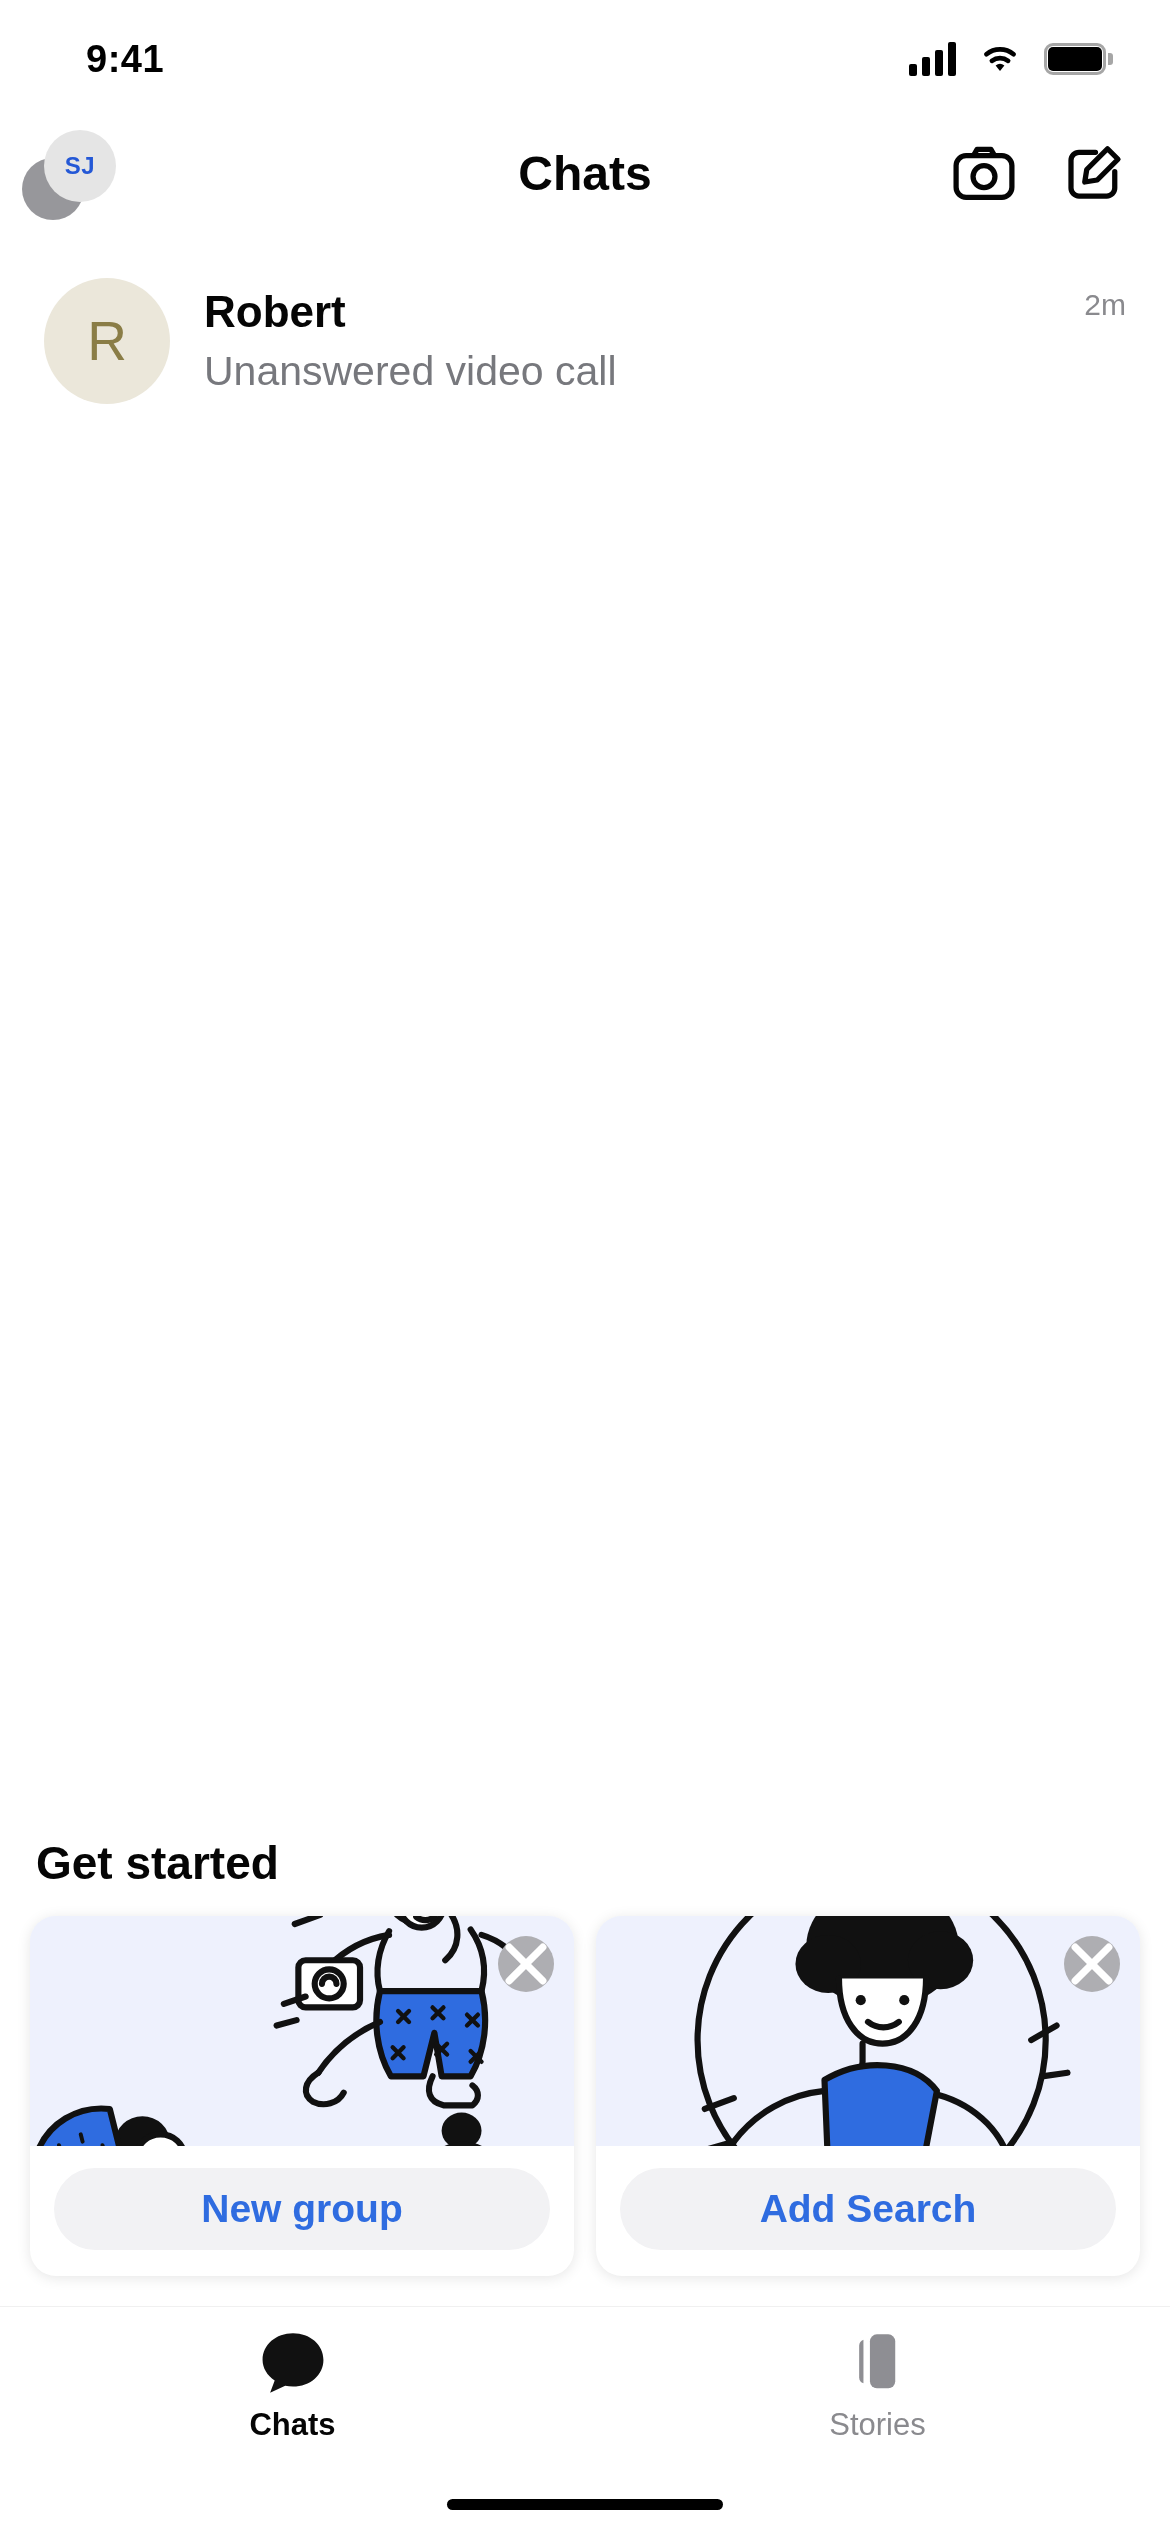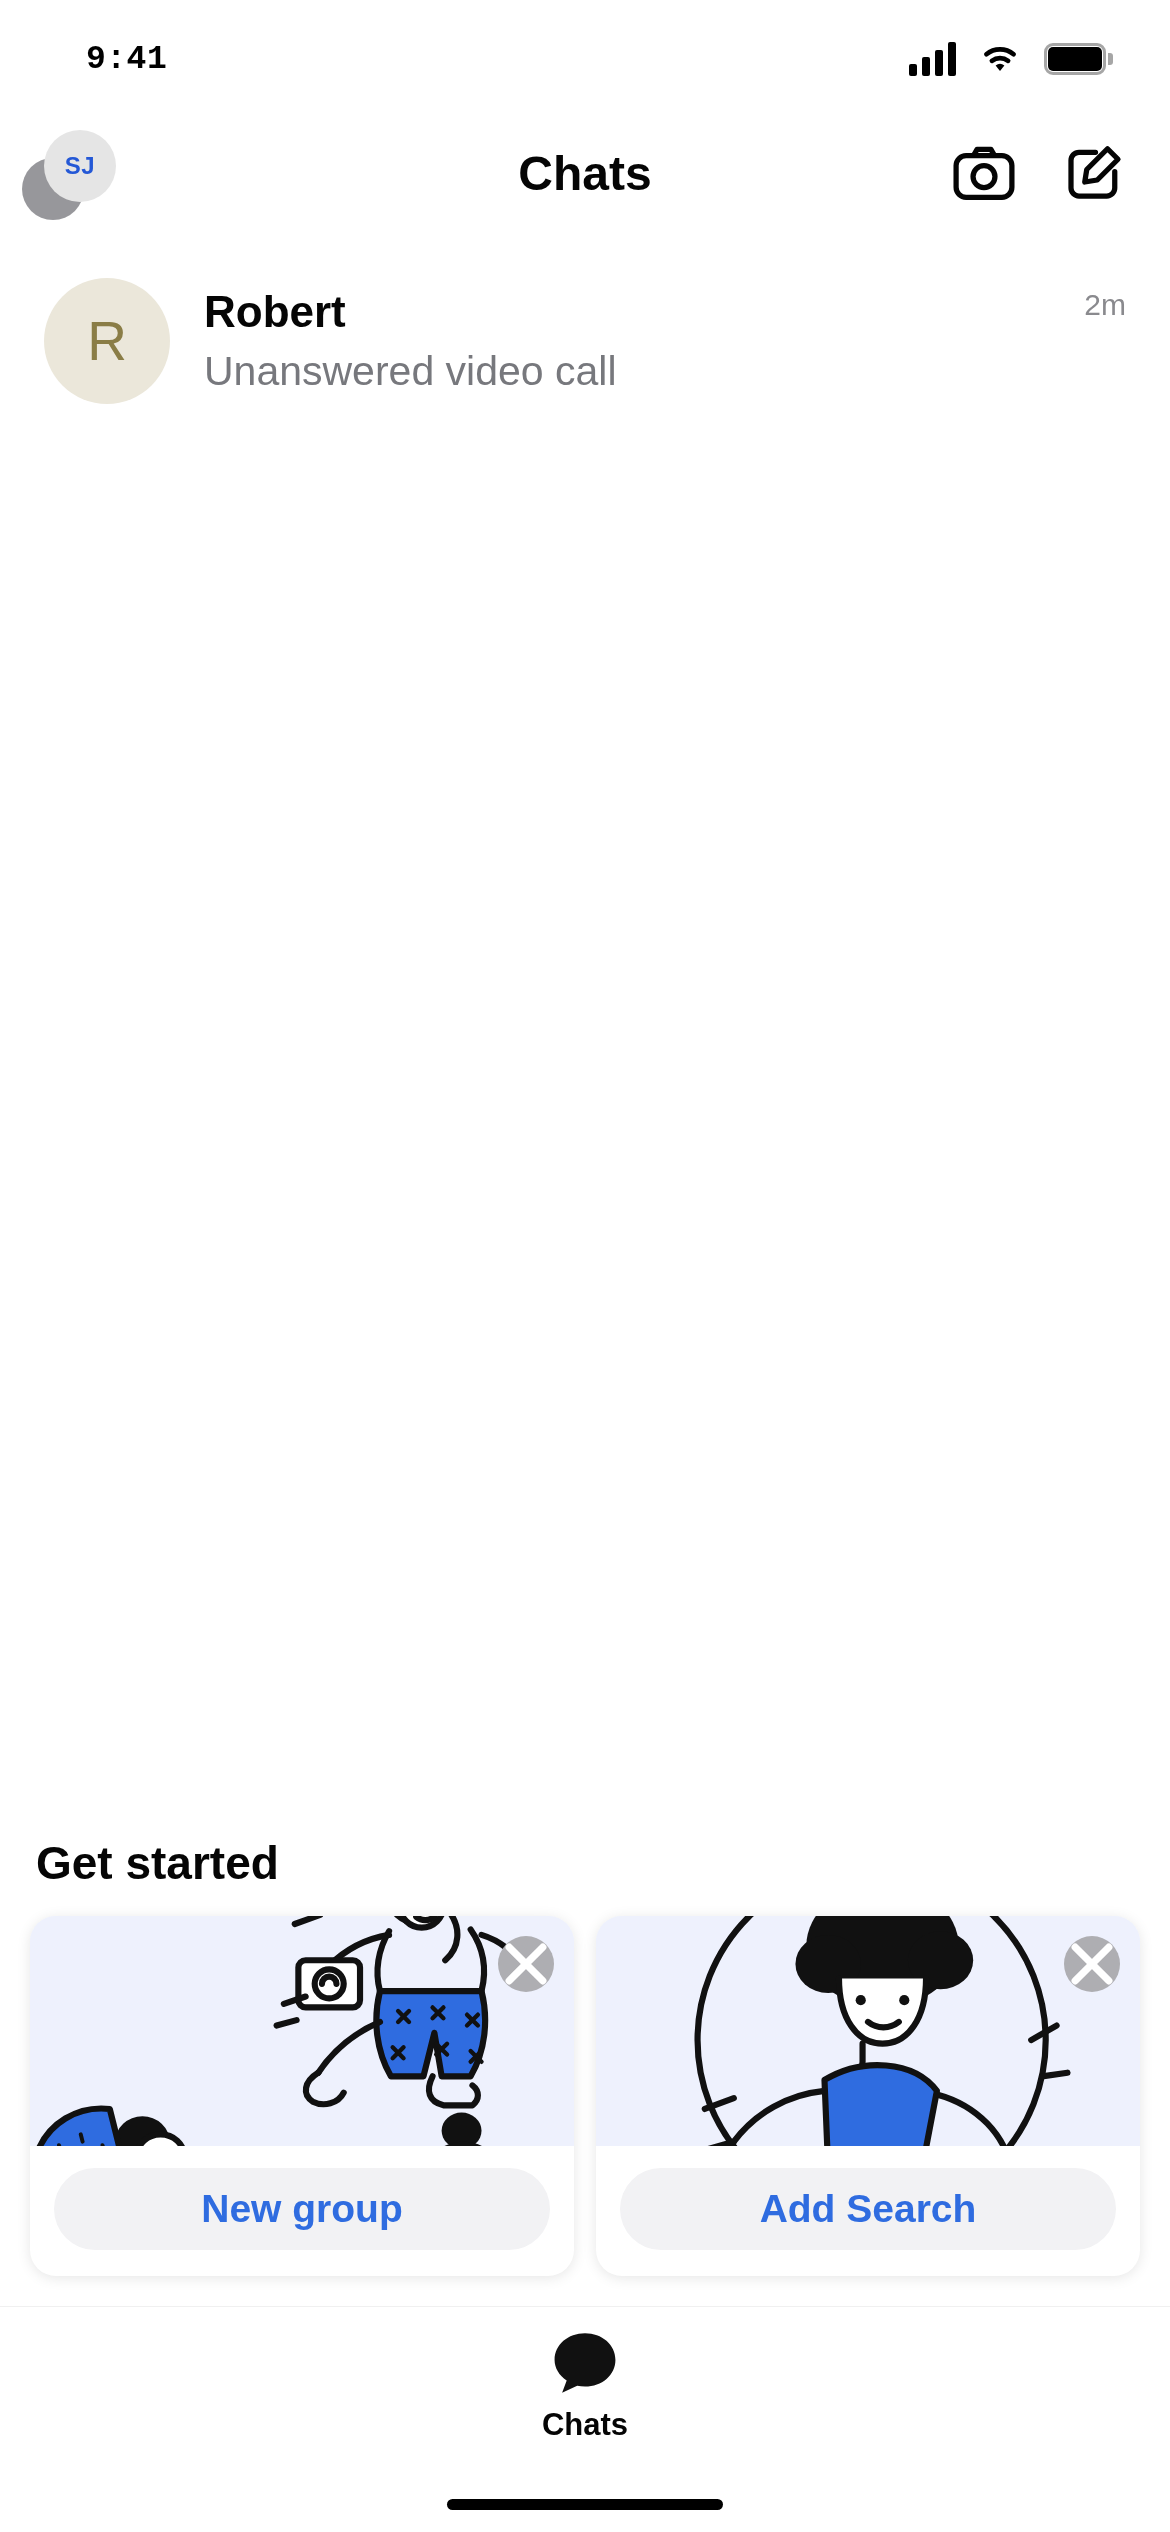--- a/index.html
+++ b/index.html
@@ -25,25 +25,24 @@
   
   .status-bar {
     height:118px;
     flex:0 0 118px;
     display:flex;
     align-items:center;
     justify-content:space-between;
     padding:0 64px 0 86px;
   }
   .status-time {
-    font-size:33px;
+    font-size:38px;
     font-weight:700;
     color:#000;
     letter-spacing:0.5px;
-    font-family:Liberation Mono, monospace;
   }
   .status-right {
     display:flex;
     align-items:center;
     gap:22px;
   }
   .signal-bars { display:flex; align-items:flex-end; gap:5px; height:34px; }
   .signal-bars i {
     display:block; width:8px; background:#000; border-radius:2px;
   }
@@ -454,19 +453,26 @@
     </div>
   </div>
 
   <div class="tab-bar">
     <div class="tab">
       <svg width="70" height="68" viewBox="0 0 26 25">
         <path d="M13 2.2c6.3 0 11.3 4.2 11.3 9.9 0 5.6-5 9.9-11.3 9.9-1 0-2-.1-2.9-.3l-5.6 2.6 1.7-4.6C3.4 17.9 1.7 15 1.7 12.1 1.7 6.4 6.7 2.2 13 2.2z" fill="#111"></path>
       </svg>
       <div class="tab-label">Chats</div>
     </div>
+    <div class="tab inactive">
+      <svg width="70" height="68" viewBox="0 0 26 25">
+        <path d="M7.6 4.6c-1 .3-1.6 1.2-1.6 2.2v11.8c0 1 .6 1.9 1.6 2.2V4.6z" fill="#8e8e93"></path>
+        <rect x="10" y="2.6" width="9.4" height="20" rx="2.6" fill="#8e8e93"></rect>
+      </svg>
+      <div class="tab-label">Stories</div>
+    </div>
   </div>
 
   <div class="home-indicator-wrap">
     <div class="home-indicator"></div>
   </div>
 
 </div>
 
 </body></html>

